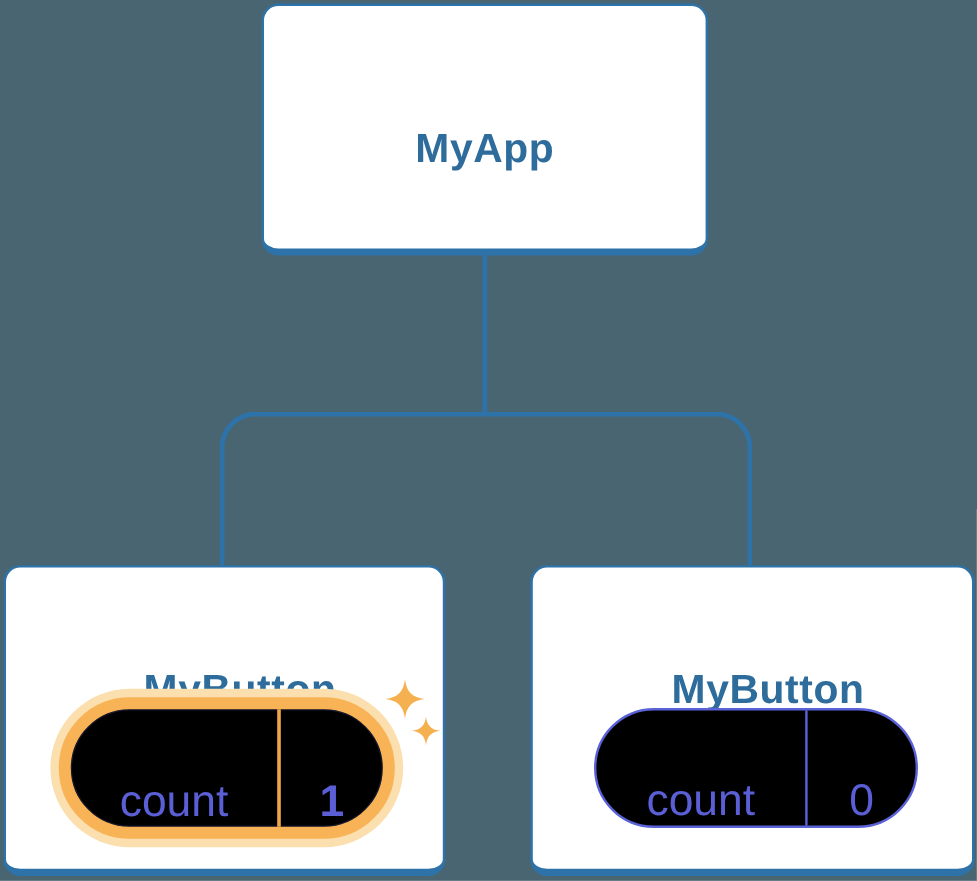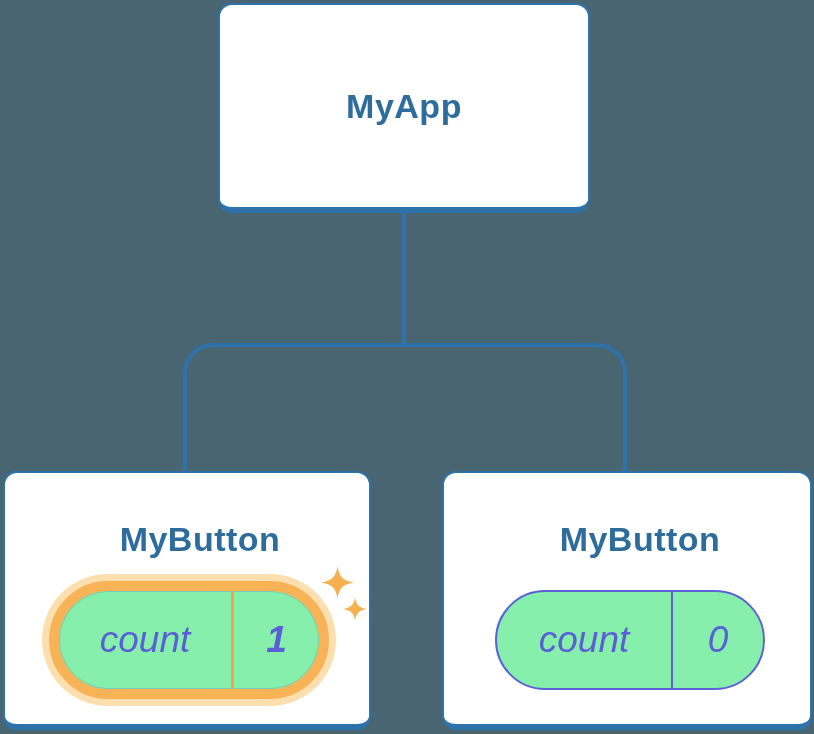--- a/index.html
+++ b/index.html
@@ -50,39 +50,39 @@
   }
   .node-child-left  { left: 3px;   top: 471px; width: 368px; height: 259px; }
   .node-child-right { left: 442px; top: 471px; width: 370px; height: 259px; }
 
   .node-title {
     color: var(--title-text, #2e6c9c);
     font-size: 34px;
     font-weight: 700;
     letter-spacing: 0.5px;
     text-align: center;
+    margin-top: 36px;
   }
   .child-title {
     position: absolute;
     left: 0; right: 0;
     top: 44px;
     height: 44px;
     line-height: 44px;
     padding-left: 26px;
   }
 
   
   .pill {
     position: absolute;
     box-sizing: border-box;
     border-radius: 999px;
-    background: #86efac;
+    background: #000000;
     display: flex;
-    align-items: center;
-    font-style: italic;
+    align-items: flex-end;
   }
   .pill-normal {
     left: 51px; top: 117px;
     width: 270px; height: 100px;
     border: 2px solid var(--purple-border, #5b62d8);
   }
   .pill-highlighted {
     left: 44px; top: 108px;
     width: 280px; height: 118px;
     border: 10px solid var(--orange, #f8b357);

